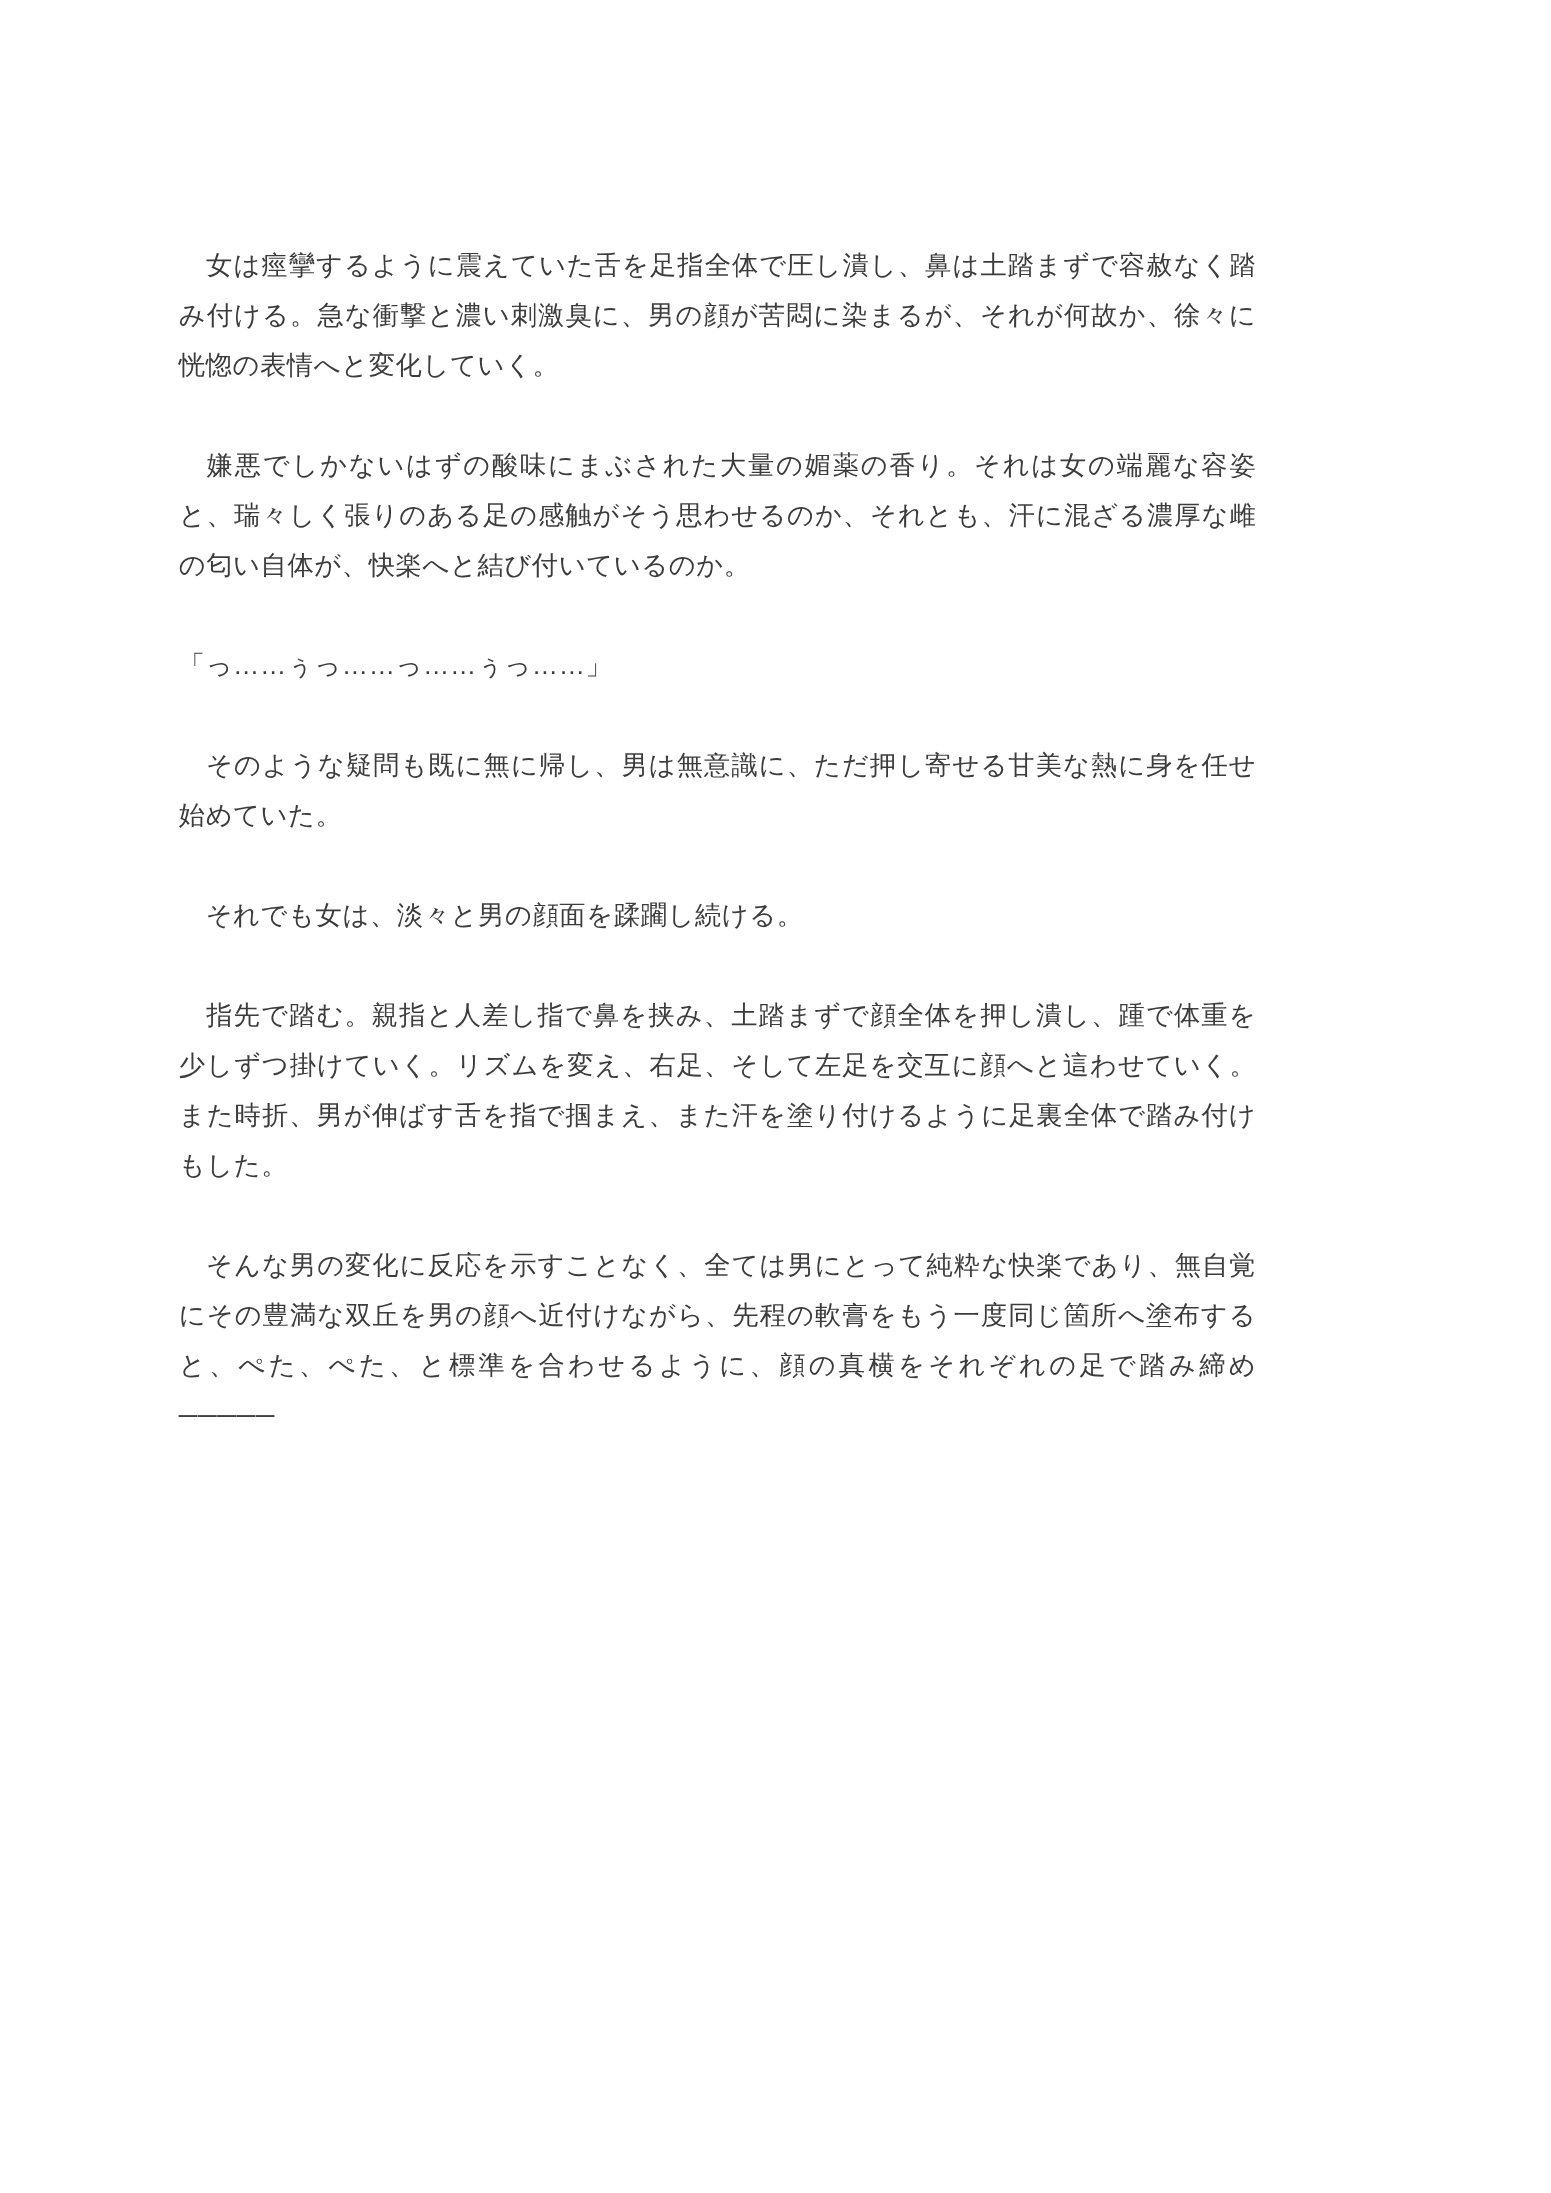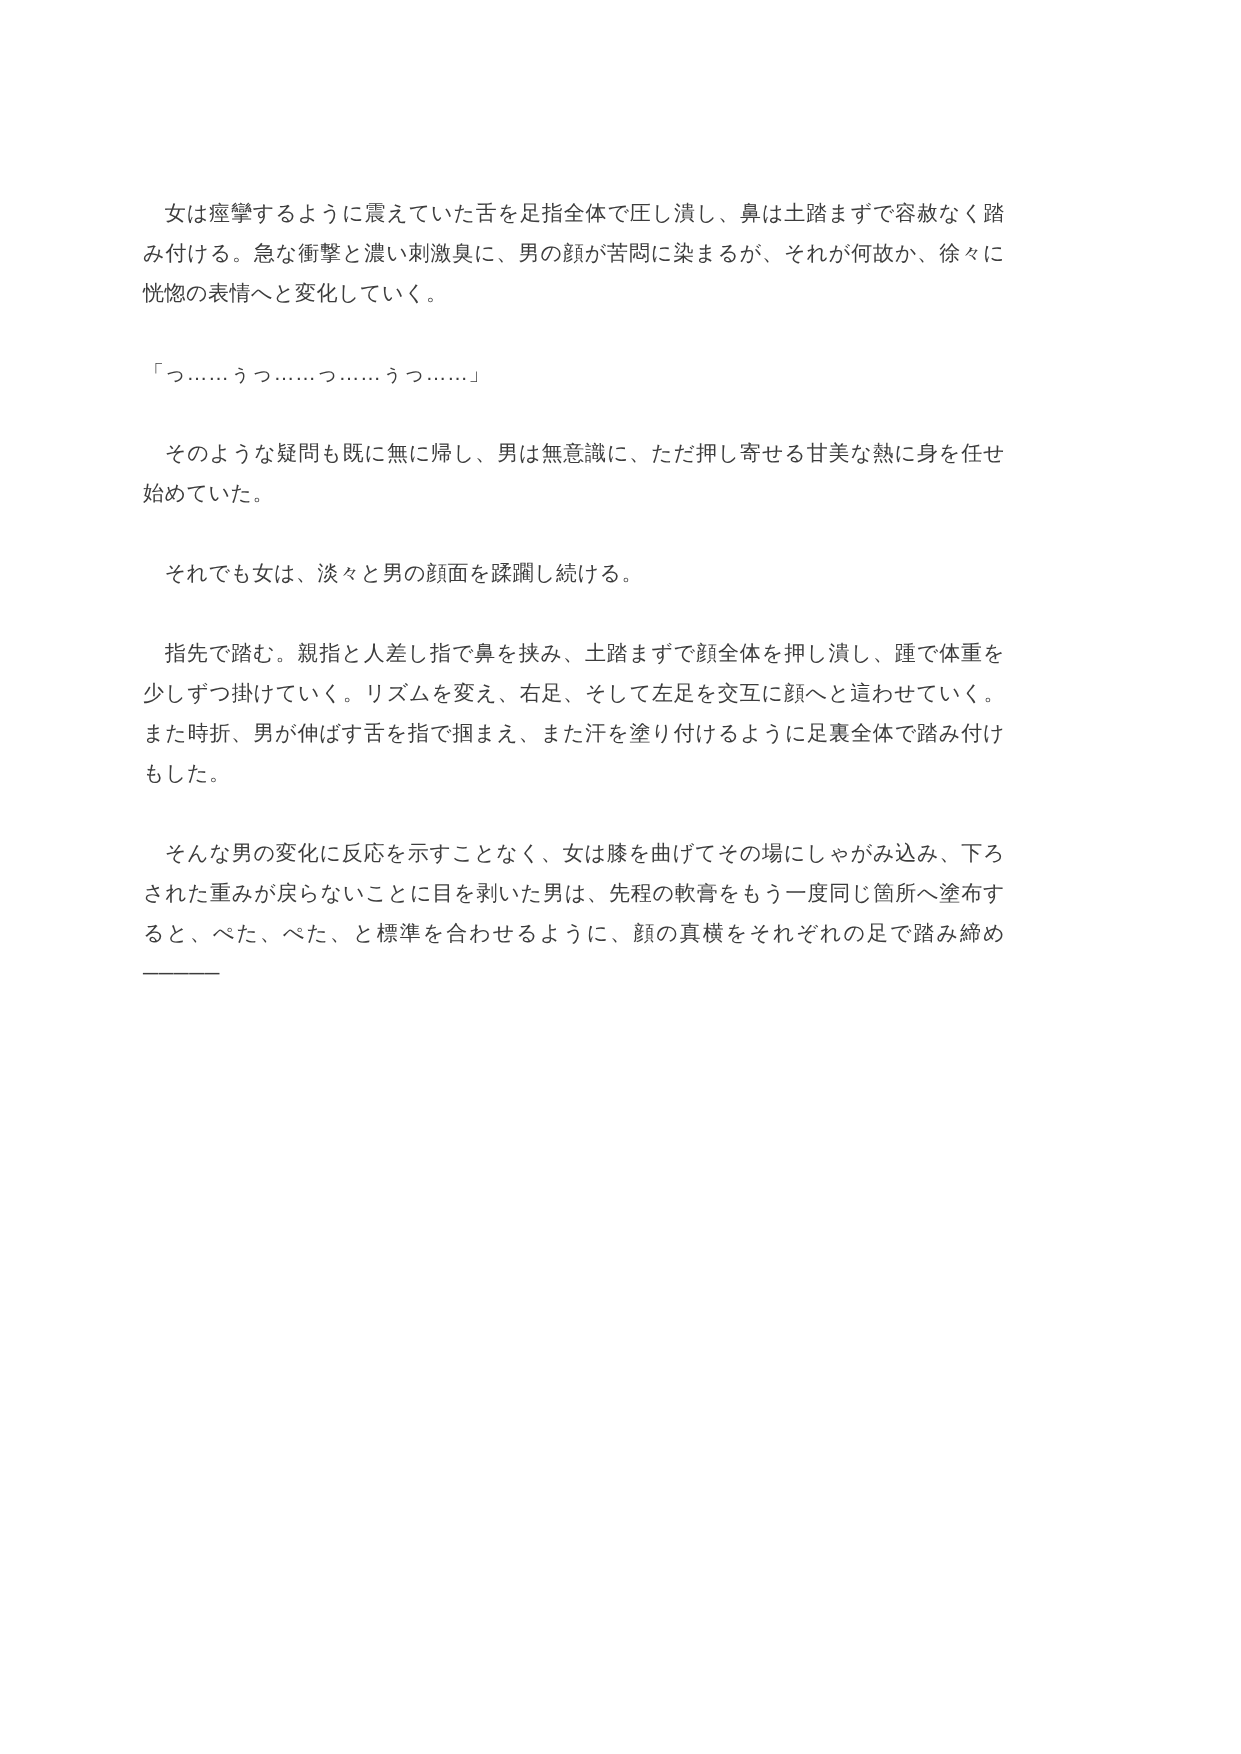--- a/index.html
+++ b/index.html
@@ -26,18 +26,19 @@
   .page p {
     margin: 40px 0;
     letter-spacing: 0.5px;
   }
 </style>
 </head>
 <body>
 
 <div class="page">
   <p>　女は痙攣するように震えていた舌を足指全体で圧し潰し、鼻は土踏まずで容赦なく踏み付ける。急な衝撃と濃い刺激臭に、男の顔が苦悶に染まるが、それが何故か、徐々に恍惚の表情へと変化していく。</p>
+  <p>　嫌悪でしかないはずの酸味にまぶされた大量の媚薬の香り。それは女の端麗な容姿と、瑞々しく張りのある足の感触がそう思わせるのか、それとも、汗に混ざる濃厚な雌の匂い自体が、快楽へと結び付いているのか。</p>
   <p>「っ……ぅっ……っ……ぅっ……」</p>
   <p>　そのような疑問も既に無に帰し、男は無意識に、ただ押し寄せる甘美な熱に身を任せ始めていた。</p>
   <p>　それでも女は、淡々と男の顔面を蹂躙し続ける。</p>
   <p>　指先で踏む。親指と人差し指で鼻を挟み、土踏まずで顔全体を押し潰し、踵で体重を少しずつ掛けていく。リズムを変え、右足、そして左足を交互に顔へと這わせていく。また時折、男が伸ばす舌を指で掴まえ、また汗を塗り付けるように足裏全体で踏み付けもした。</p>
-  <p>　そんな男の変化に反応を示すことなく、女は膝を曲げてその場にしゃがみ込み、下ろされた重みが戻らないことに目を剥いた男は、先程の軟膏をもう一度同じ箇所へ塗布すると、ぺた、ぺた、と標準を合わせるように、顔の真横をそれぞれの足で踏み締め─────</p>
+  <p>　そんな男の変化に反応を示すことなく、全ては男にとって純粋な快楽であり、無自覚にその豊満な双丘を男の顔へ近付けながら、先程の軟膏をもう一度同じ箇所へ塗布すると、ぺた、ぺた、と標準を合わせるように、顔の真横をそれぞれの足で踏み締め─────</p>
 </div>
 
 </body></html>

